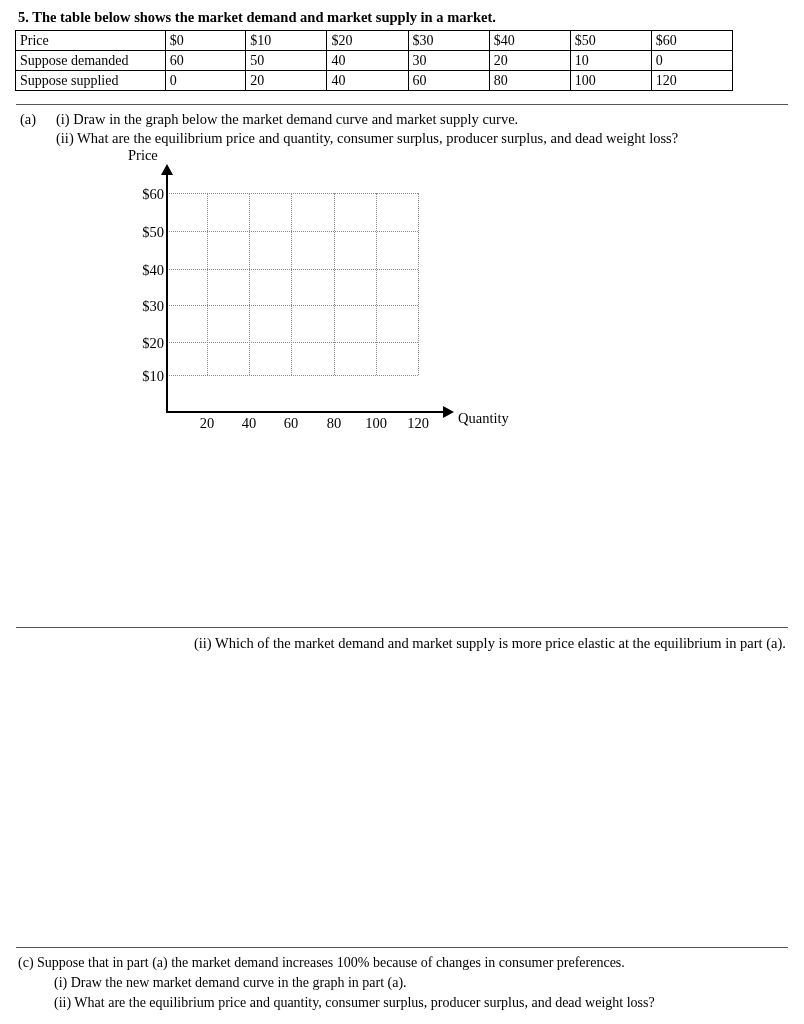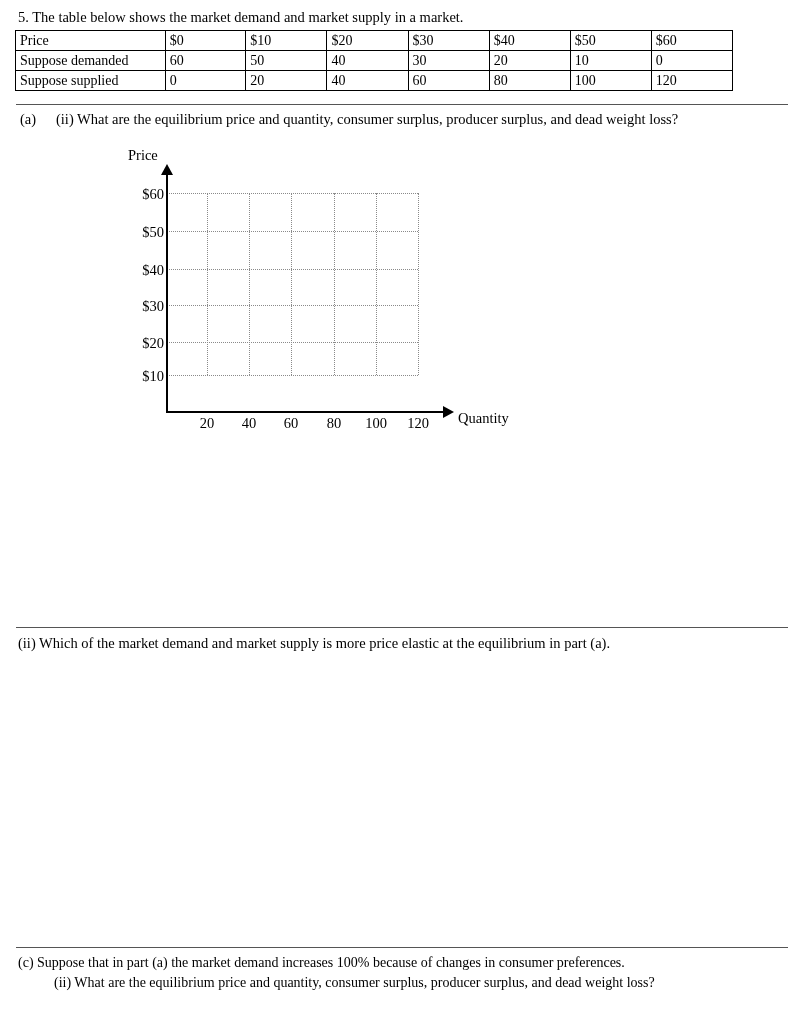--- a/index.html
+++ b/index.html
@@ -17,20 +17,21 @@
   }
 
   
   .q-heading {
     position: absolute;
     left: 18px;
     top: 8px;
     font-size: 14.5px;
     line-height: 18px;
     white-space: nowrap;
+    font-weight: bold;
   }
 
   
   .data-table {
     position: absolute;
     left: 15px;
     top: 30px;
     width: 718px;
     border-collapse: collapse;
     font-size: 14px;
@@ -163,21 +164,21 @@
     position: absolute;
     left: 18px;
     top: 633px;
     width: 768px;
     font-size: 14.5px;
     line-height: 20px;
     text-align: justify;
   }
   .sec-b-ii {
     margin-top: 0;
-    text-align: left;
+    text-align: right;
     white-space: nowrap;
   }
 
   .sec-c {
     position: absolute;
     left: 18px;
     top: 953px;
     width: 768px;
     font-size: 14px;
     line-height: 20px;
@@ -224,20 +225,21 @@
     </tr>
   </tbody>
 </table>
 
 <div class="sec-rule" id="rule-a"></div>
 <div class="sec-rule" id="rule-b"></div>
 <div class="sec-rule" id="rule-c"></div>
 
 <div class="sec-a-marker">(a)</div>
 <div class="sec-a-lines">
+  <div>(i) Draw in the graph below the market demand curve and market supply curve.</div>
   <div>(ii) What are the equilibrium price and quantity, consumer surplus, producer surplus, and dead weight loss?</div>
 </div>
 
 <div class="graph">
 
   <div class="axis-title" id="price-title">Price</div>
   <div class="axis-title" id="quantity-title">Quantity</div>
 
   <div class="gridline-h" style="top:193px"></div>
   <div class="gridline-h" style="top:231px"></div>
@@ -272,14 +274,15 @@
   <div class="arrow-up"></div>
   <div class="arrow-right"></div>
 </div>
 
 <div class="sec-b">
   <div class="sec-b-ii">(ii) Which of the market demand and market supply is more price elastic at the equilibrium in part (a).</div>
 </div>
 
 <div class="sec-c">
   <div>(c) Suppose that in part (a) the market demand increases 100% because of changes in consumer preferences.</div>
+  <div class="indented">(i) Draw the new market demand curve in the graph in part (a).</div>
   <div class="indented">(ii) What are the equilibrium price and quantity, consumer surplus, producer surplus, and dead weight loss?</div>
 </div>
 
 </body></html>

